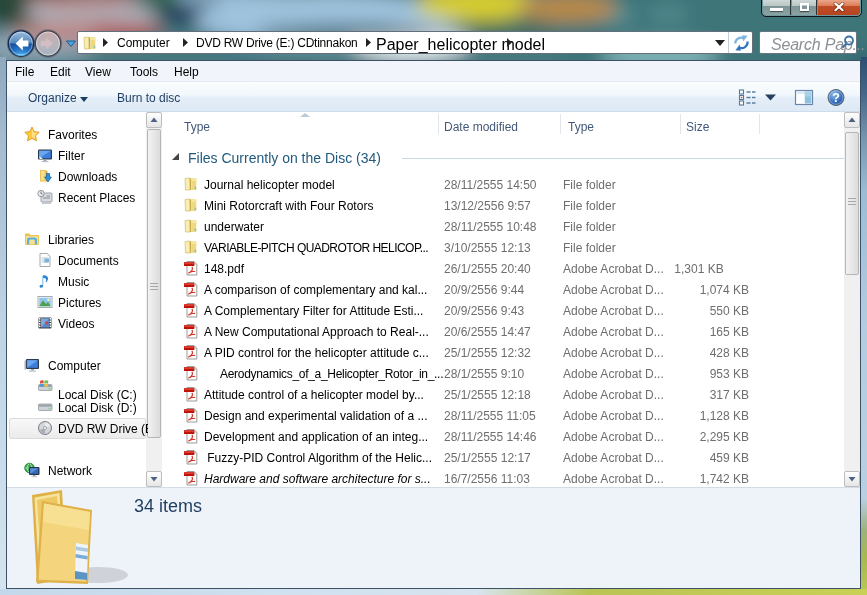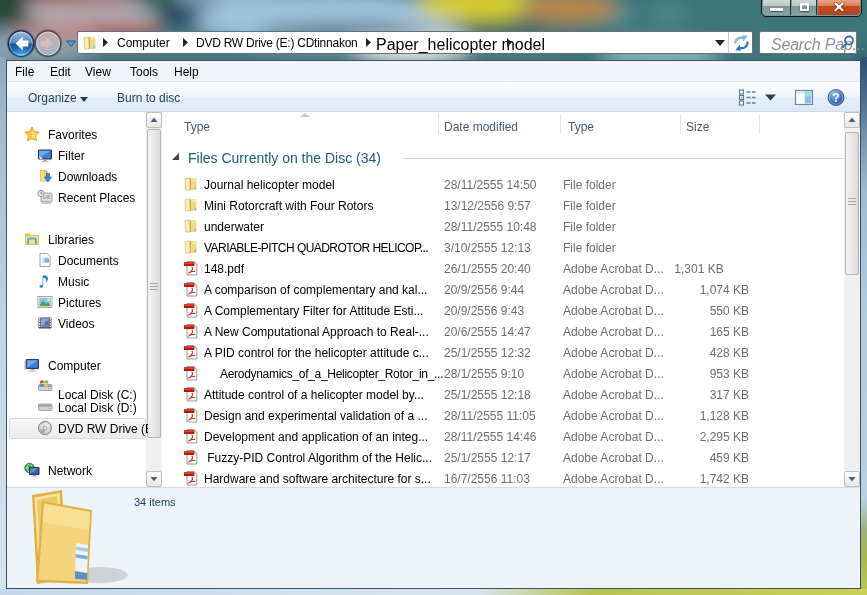--- a/index.html
+++ b/index.html
@@ -203,21 +203,21 @@
       </radialGradient>
     </defs>
  <circle cx="98" cy="8.5" r="8" fill="url(#hg2)" stroke="#56646f" stroke-width="1"></circle>
  <circle cx="98" cy="8.5" r="6.8" fill="none" stroke="rgba(255,255,255,.35)" stroke-width="1"></circle>
  <text x="98" y="13.2" font-size="12.5" font-weight="bold" fill="#fff" text-anchor="middle" font-family="Liberation Sans">?</text>
 </svg>
 
 <div class="a" style="left:7px;top:112px;width:853px;height:375px;background:#fff"></div>
 
 <div class="a" style="left:7px;top:487px;width:853px;height:101px;background:#eef3fa;border-top:1px solid #d3dce8"></div>
-<div class="a txt" style="left:134px;top:496px;font-size:11px;color:#1e3c5f">34 items</div>
+<div class="a txt" style="left:134px;top:496px;font-size:18px;color:#1e3c5f">34 items</div>
 <svg class="a" style="left:20px;top:487px" width="110" height="101" viewBox="0 0 110 101">
  <ellipse cx="78" cy="88" rx="30" ry="8" fill="rgba(100,100,100,.22)"></ellipse>
  <path d="M12 8 L42 3 L47 92 L17 97 Z" fill="#dfb045"></path>
  <path d="M14.5 10.5 L39.5 6 L44.5 89.5 L19.5 94 Z" fill="#f7e49c"></path>
  <path d="M17 13 L37 9 L42 87 L22 91 Z" fill="#edc863"></path>
  <path d="M22 14 L72 23 L68 97 L16 95 Z" fill="#dfb14a"></path>
  <path d="M24 16.5 L70 25 L66.2 94.5 L18.5 92.8 Z" fill="#f4d57e"></path>
  <path d="M24 16.5 L70 25 L69 43 L23 35 Z" fill="#f8e093"></path>
  <path d="M56 56 L68 58 L67 93 L55 92 Z" fill="#eef4fa"></path>
  <path d="M56 59.5 L68 61.5 L67.8 65 L55.8 63 Z" fill="#a9c9e4"></path>
@@ -351,21 +351,21 @@
 <svg class="a" style="left:183px;top:449px" width="16" height="16">
     <use href="#ipdf"></use>
   </svg>
 <div class="a txt" style="left:204px;top:451px;width:228px;overflow:hidden;text-align:right;">Fuzzy-PID Control Algorithm of the Helic...</div>
 <div class="a txt" style="left:444px;top:451px;color:#6e6e6e">25/1/2555 12:17</div>
 <div class="a txt" style="left:563px;top:451px;color:#6e6e6e">Adobe Acrobat D...</div>
 <div class="a txt" style="left:649px;top:451px;width:100px;text-align:right;color:#6e6e6e">459 KB</div>
 <svg class="a" style="left:183px;top:470px" width="16" height="16">
     <use href="#ipdf"></use>
   </svg>
-<div class="a txt" style="left:204px;top:472px;width:228px;overflow:hidden;">Hardware and software architecture for s...</div>
+<div class="a txt" style="left:204px;top:472px;width:228px;overflow:hidden;font-style:italic;">Hardware and software architecture for s...</div>
 <div class="a txt" style="left:444px;top:472px;color:#6e6e6e">16/7/2556 11:03</div>
 <div class="a txt" style="left:563px;top:472px;color:#6e6e6e">Adobe Acrobat D...</div>
 <div class="a txt" style="left:649px;top:472px;width:100px;text-align:right;color:#6e6e6e">1,742 KB</div>
 
 <div class="a" style="left:146px;top:112px;width:16px;height:375px;background:#f0f0f0"></div>
 <div class="a" style="left:146px;top:112px;width:16px;height:16px;background:linear-gradient(#fefefe,#e6e6e6);border:1px solid #bdbdbd;border-radius:2px"></div>
 <svg class="a" style="left:150px;top:117px" width="8" height="6" viewBox="0 0 8 6">
     <path d="M4 0.5 L7.5 5 L0.5 5 Z" fill="#4d6185"></path>
   </svg>
 <div class="a" style="left:146px;top:471px;width:16px;height:16px;background:linear-gradient(#fefefe,#e6e6e6);border:1px solid #bdbdbd;border-radius:2px"></div>

